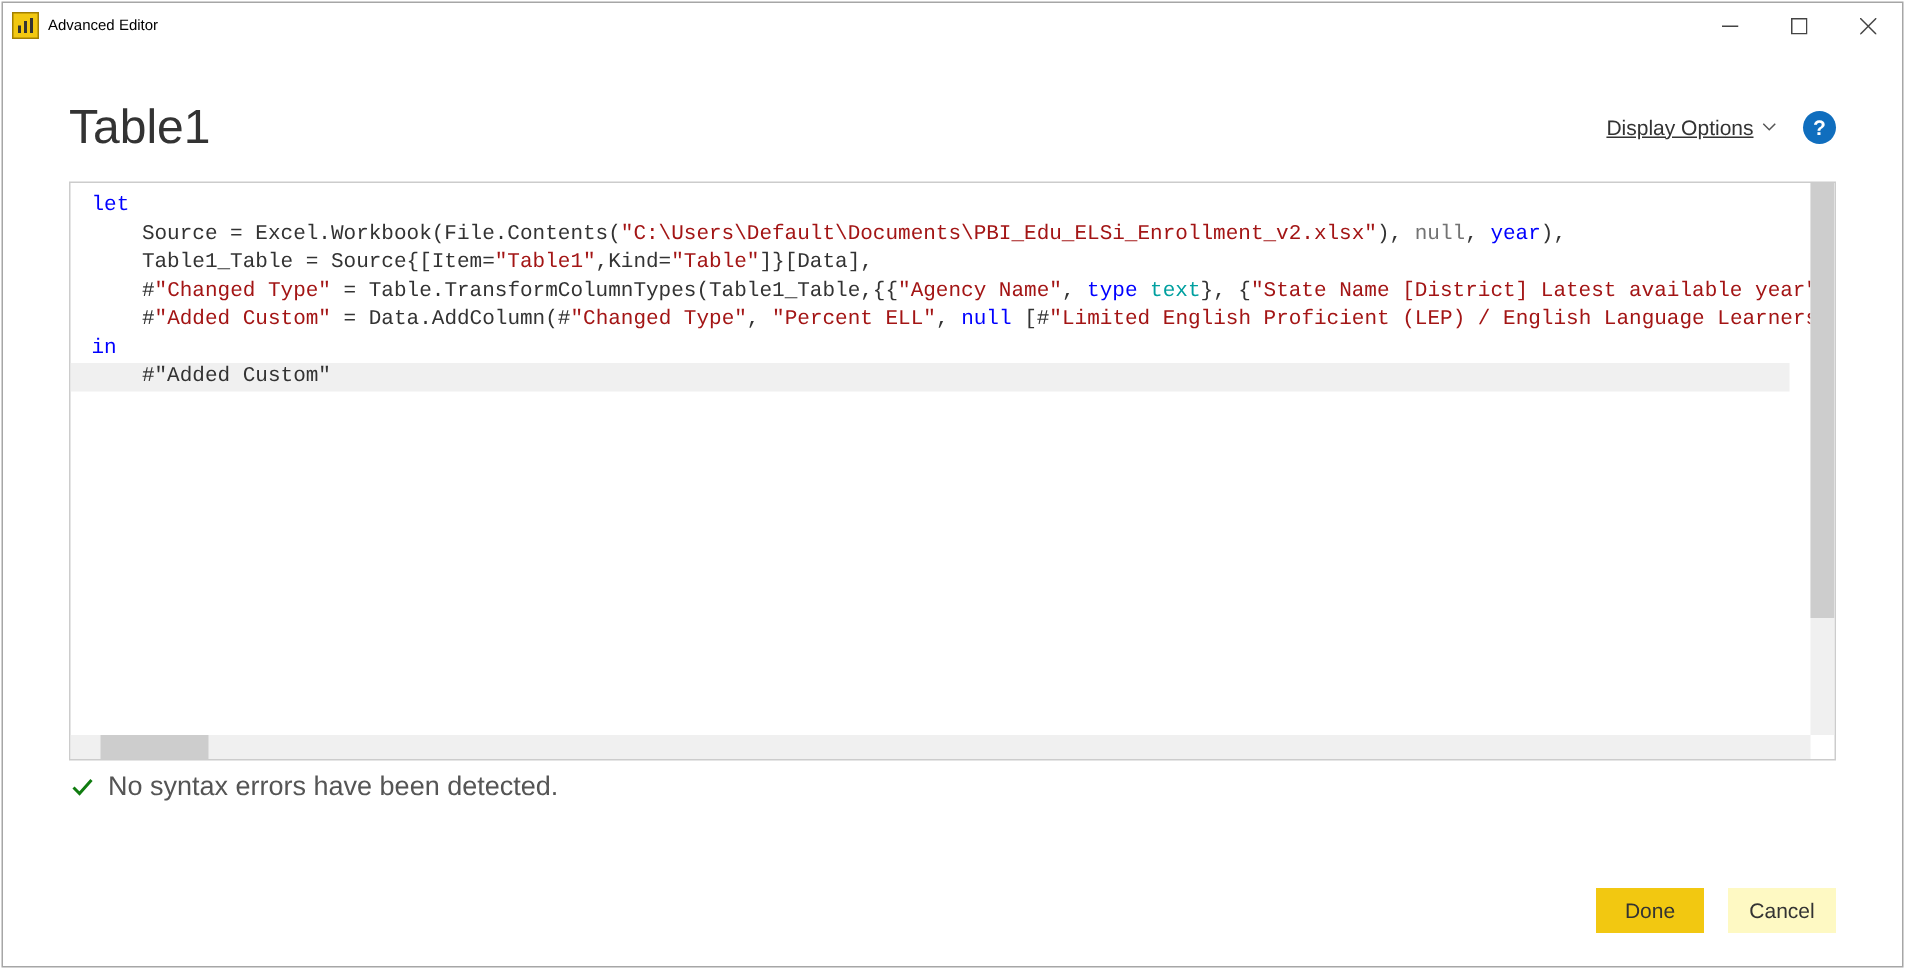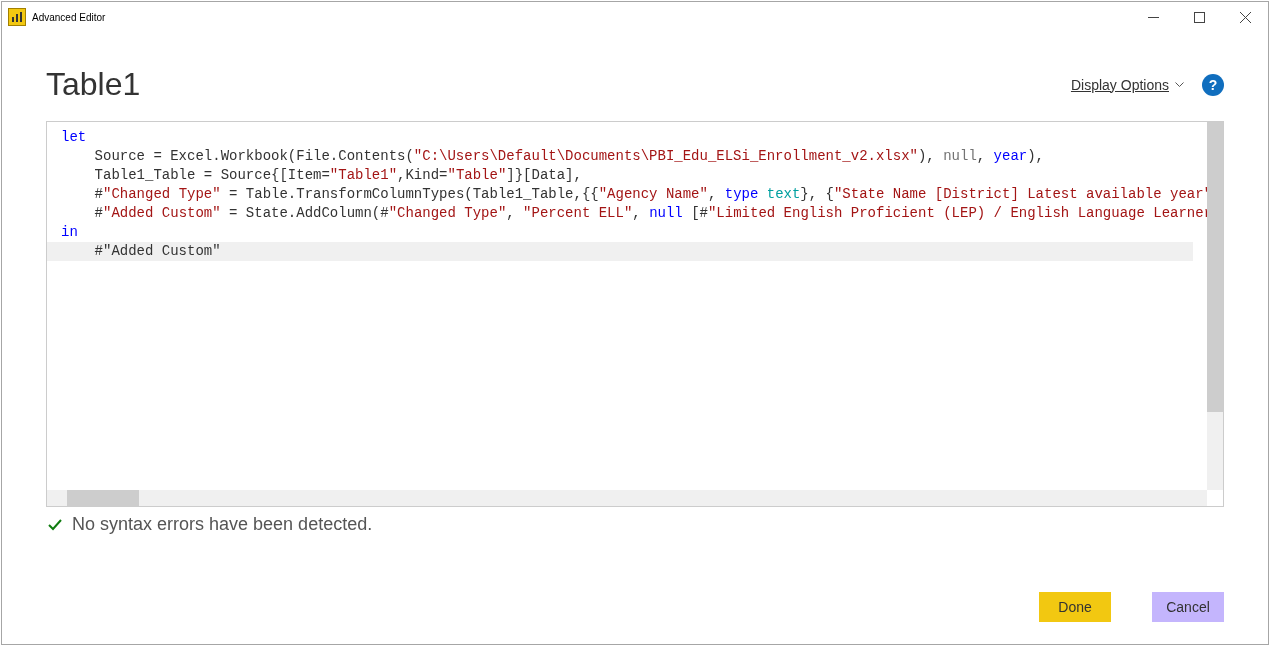--- a/index.html
+++ b/index.html
@@ -36,23 +36,23 @@
   .vscroll-thumb { position:absolute; left:0; right:0; top:0; height:290px; background:#cdcdcd; }
   .hscroll { position:absolute; left:0; right:16px; bottom:0; height:16px; background:#f0f0f0; }
   .hscroll-thumb { position:absolute; top:0; bottom:0; left:20px; width:72px; background:#cdcdcd; }
 
   
   .status { margin:7px 44px 0 44px; display:flex; align-items:center; gap:8px; font-size:18px; color:#555; }
   .status svg { width:18px; height:18px; }
 
   
   .footer { position:absolute; right:44px; bottom:22px; display:flex; gap:16px; }
-  .btn { min-width:72px; height:30px; font-size:14px; display:flex; align-items:center; justify-content:center; padding:0 0; border:1px solid transparent;margin-left:25px; }
+  .btn { min-width:72px; height:30px; font-size:14px; display:flex; align-items:center; justify-content:center; padding:0 0; border:1px solid transparent; }
   .btn-primary { background:#F2C811; color:#333; }
-  .btn-secondary { background:#c4b5fd; color:#333;text-align:right; }
+  .btn-secondary { background:#fef9c3; color:#333;text-align:right; }
 </style>
 </head>
 <body>
 
 <div class="window">
 
   <div class="titlebar">
     <div class="titlebar-icon">
       <svg viewBox="0 0 12 12">
           <rect x="1" y="6" width="2" height="5" fill="#333"></rect>
@@ -94,21 +94,21 @@
           <span>?</span>
         </div>
     </div>
   </div>
 
   <div class="editor-wrap">
     <div class="editor-content"><span class="kw">let</span>
 <span><span>    Source = Excel.Workbook(File.Contents(</span><span class="str">"C:\Users\Default\Documents\PBI_Edu_ELSi_Enrollment_v2.xlsx"</span><span>), </span><span class="null">null</span><span>, </span><span class="bool">year</span><span>),</span></span>
 <span><span>    Table1_Table = Source{[Item=</span><span class="str">"Table1"</span><span>,Kind=</span><span class="str">"Table"</span><span>]}[Data],</span></span>
 <span><span>    #</span><span class="str">"Changed Type"</span><span> = Table.TransformColumnTypes(Table1_Table,{{</span><span class="str">"Agency Name"</span><span>, </span><span class="kw">type</span><span class="type"> text</span><span>}, {</span><span class="str">"State Name [District] Latest available year"</span></span>
-<span><span>    #</span><span class="str">"Added Custom"</span><span> = State.AddColumn(#</span><span class="str">"Changed Type"</span><span>, </span><span class="str">"Percent ELL"</span><span>, </span><span class="kw">null</span><span> [#</span><span class="str">"Limited English Proficient (LEP) / English Language Learners (EL</span></span>
+<span><span>    #</span><span class="str">"Added Custom"</span><span> = Data.AddColumn(#</span><span class="str">"Changed Type"</span><span>, </span><span class="str">"Percent ELL"</span><span>, </span><span class="kw">null</span><span> [#</span><span class="str">"Limited English Proficient (LEP) / English Language Learners (EL</span></span>
 <span class="kw">in</span>
 <span class="line-hl">    #"Added Custom"</span></div>
     <div class="vscroll">
         <div class="vscroll-thumb"></div>
       </div>
     <div class="hscroll">
         <div class="hscroll-thumb"></div>
       </div>
   </div>
 

